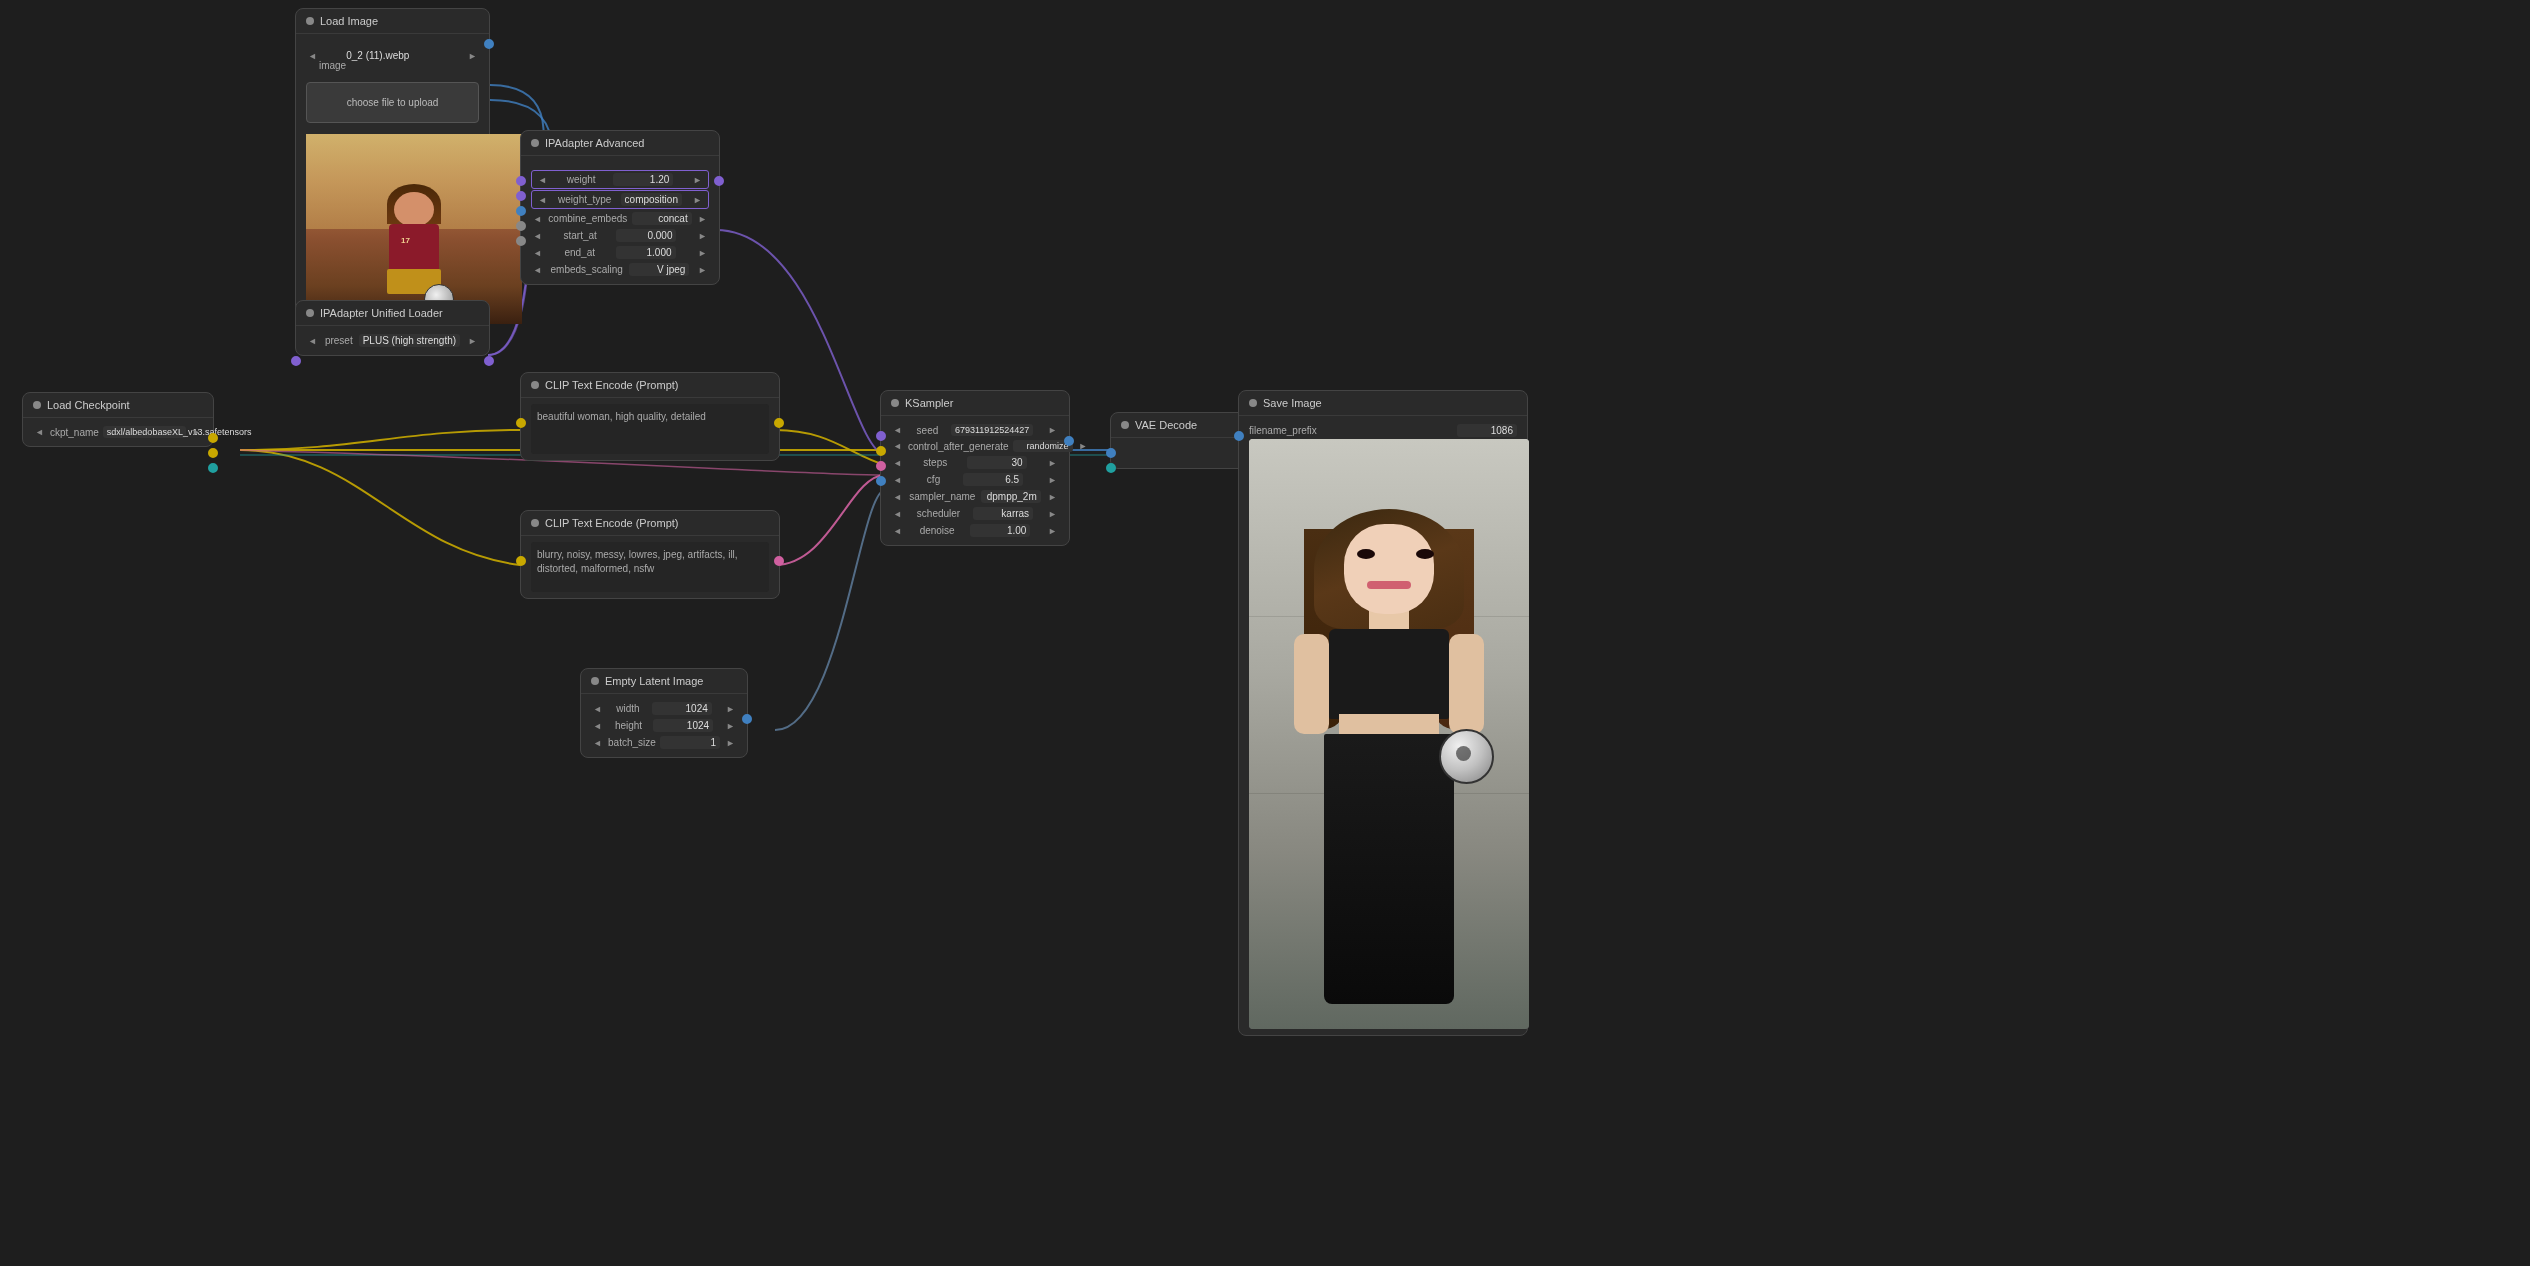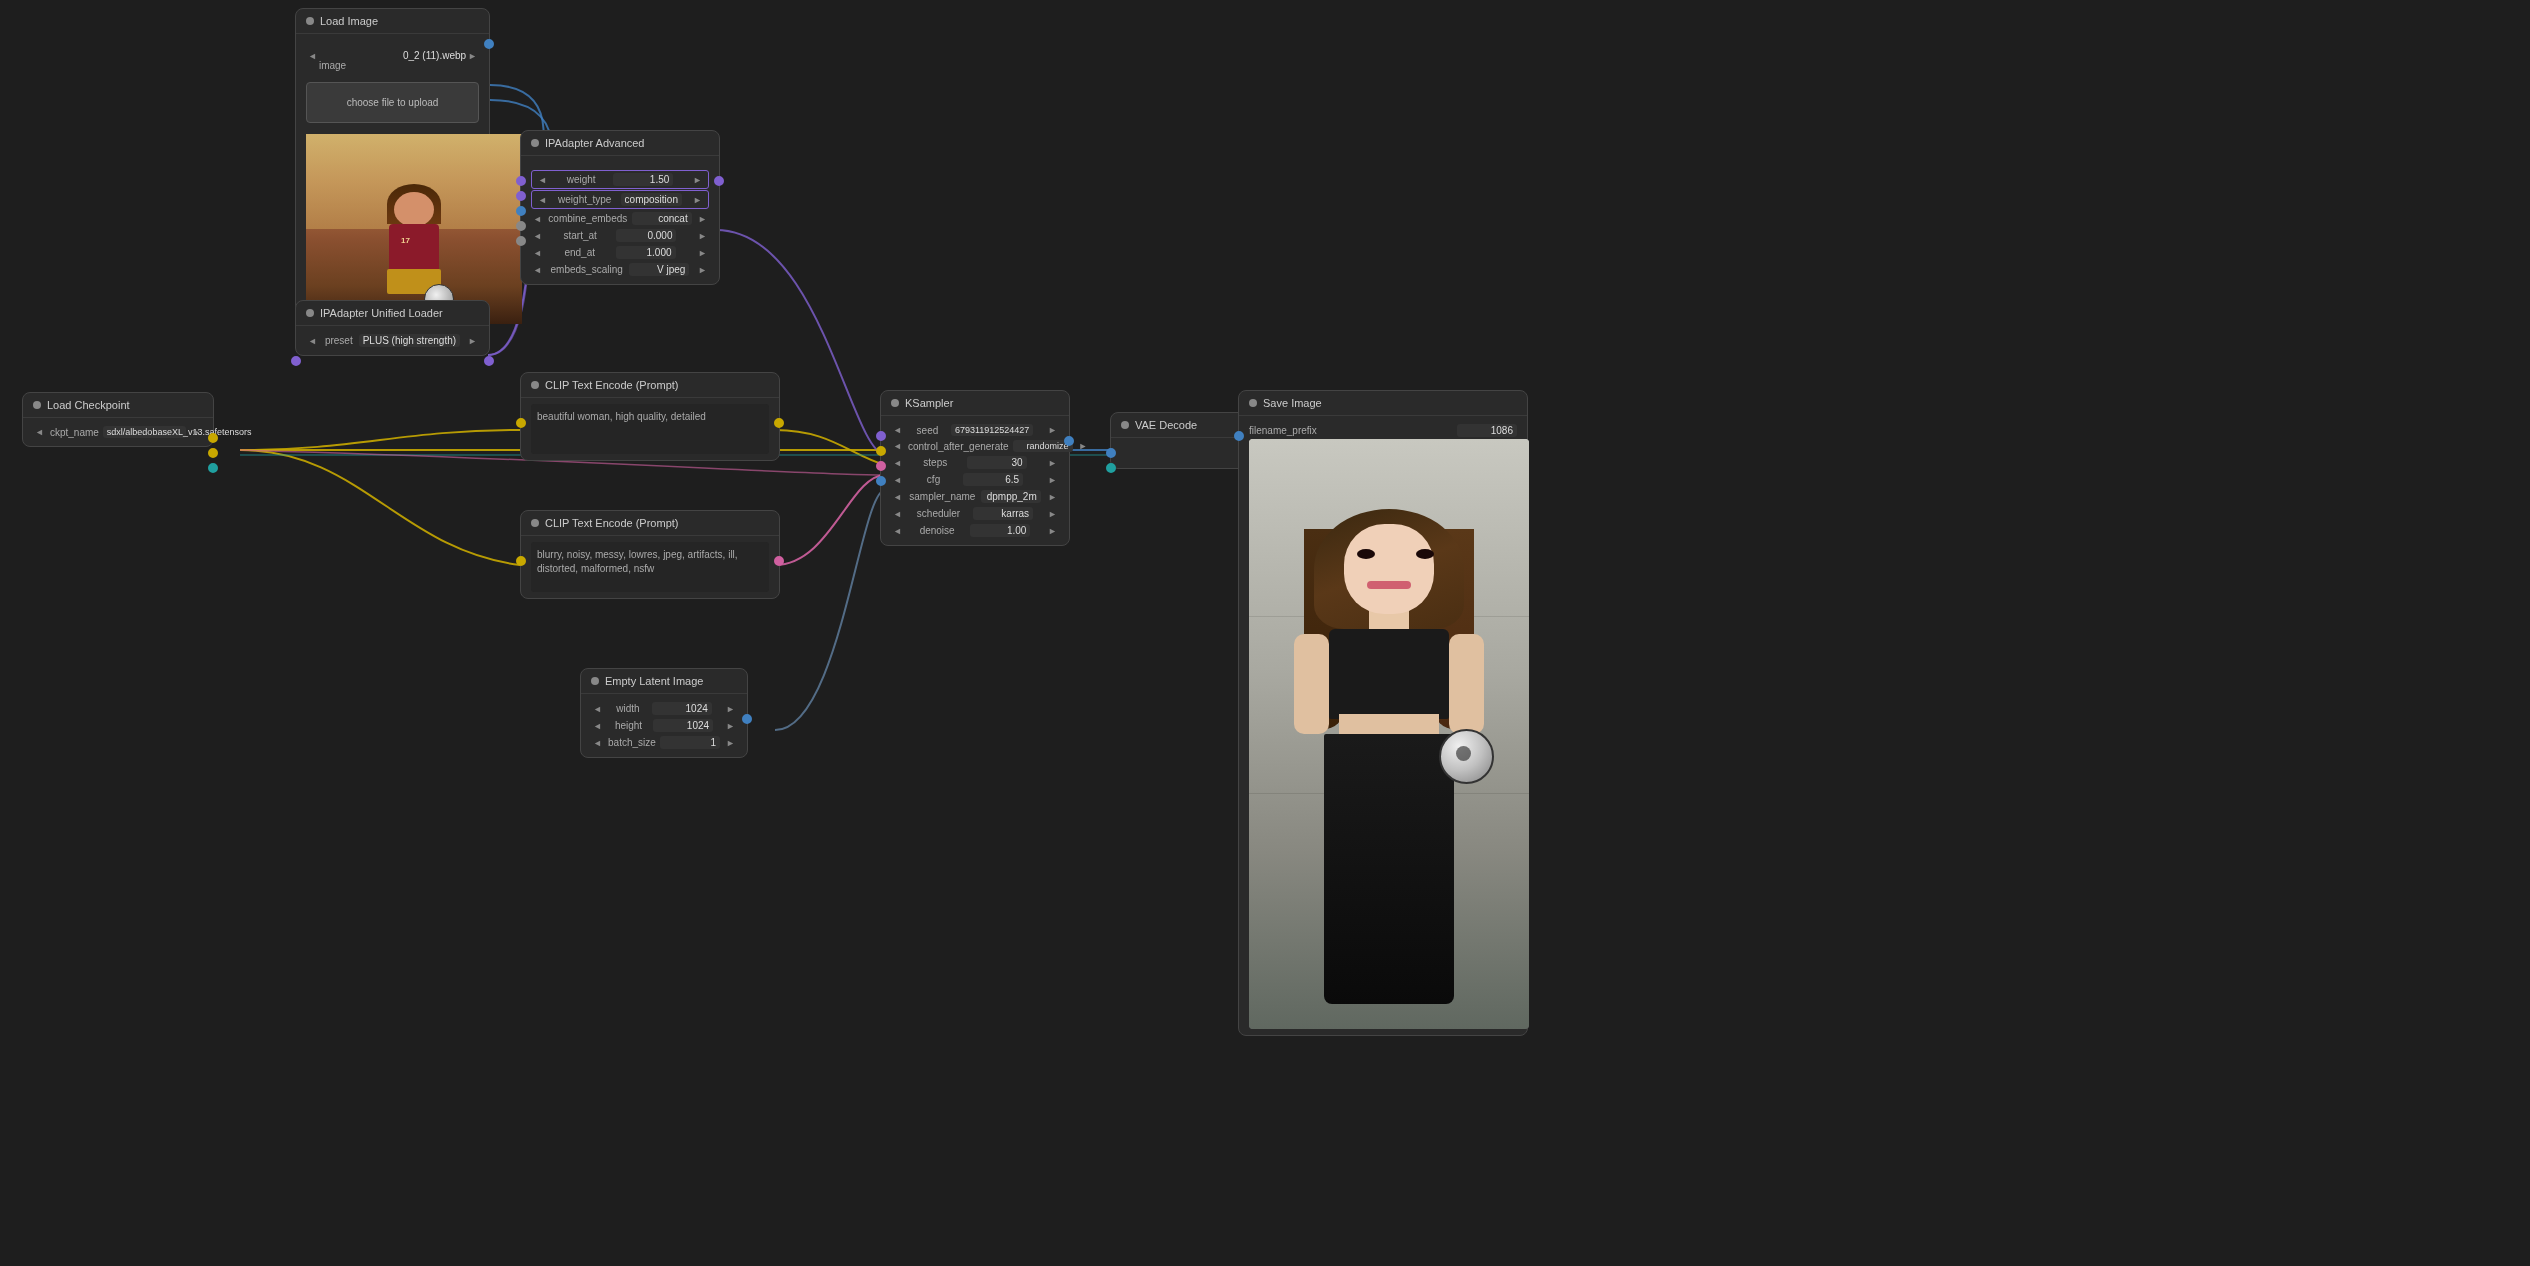--- a/index.html
+++ b/index.html
@@ -219,21 +219,21 @@
 
   <div class="node" style="left: 295px; top: 8px; width: 195px;">
     <div class="node-header">
       <div class="node-dot"></div>
       <span class="node-title">Load Image</span>
     </div>
     <div class="node-body">
       <div class="image-filename">
         <span class="arrow-btn">◄</span>
         <span style="font-size:10px;color:#aaa;margin-top:20px;">image</span>
-        <span style="font-size:10px;color:#ddd;flex:1;text-align:right;">0_2 (11).webp</span>
+        <span style="font-size:10px;color:#ddd;flex:1;">0_2 (11).webp</span>
         <span class="arrow-btn">►</span>
       </div>
       <button class="choose-btn">choose file to upload</button>
       <div class="node-image-preview">
 
         <div style="width:100%;height:100%;position:relative;background:linear-gradient(180deg,#c8a060 0%,#b8784a 25%,#8b5030 55%,#6b4020 80%,#3a2010 100%);">
 
           <div style="position:absolute;top:0;left:0;right:0;height:50%;background:linear-gradient(180deg,#d4b870 0%,#c09050 100%);opacity:0.7;"></div>
 
           <div style="position:absolute;bottom:10px;left:50%;transform:translateX(-50%);width:70px;height:130px;">
@@ -305,21 +305,21 @@
       <div class="port port-purple" style="top:20px;left:-5px;"></div>
       <div class="port port-purple" style="top:35px;left:-5px;"></div>
       <div class="port port-blue" style="top:50px;left:-5px;"></div>
       <div class="port port-gray" style="top:65px;left:-5px;"></div>
       <div class="port port-gray" style="top:80px;left:-5px;"></div>
 
       <div style="margin-top:8px;">
         <div class="field-row field-row-highlight">
           <span class="arrow-btn">◄</span>
           <span class="field-label">weight</span>
-          <span class="field-value">1.50</span>
+          <span class="field-value">1.20</span>
           <span class="arrow-btn">►</span>
         </div>
         <div class="field-row field-row-highlight">
           <span class="arrow-btn">◄</span>
           <span class="field-label">weight_type</span>
           <span class="field-value">composition</span>
           <span class="arrow-btn">►</span>
         </div>
         <div class="field-row">
           <span class="arrow-btn">◄</span>

